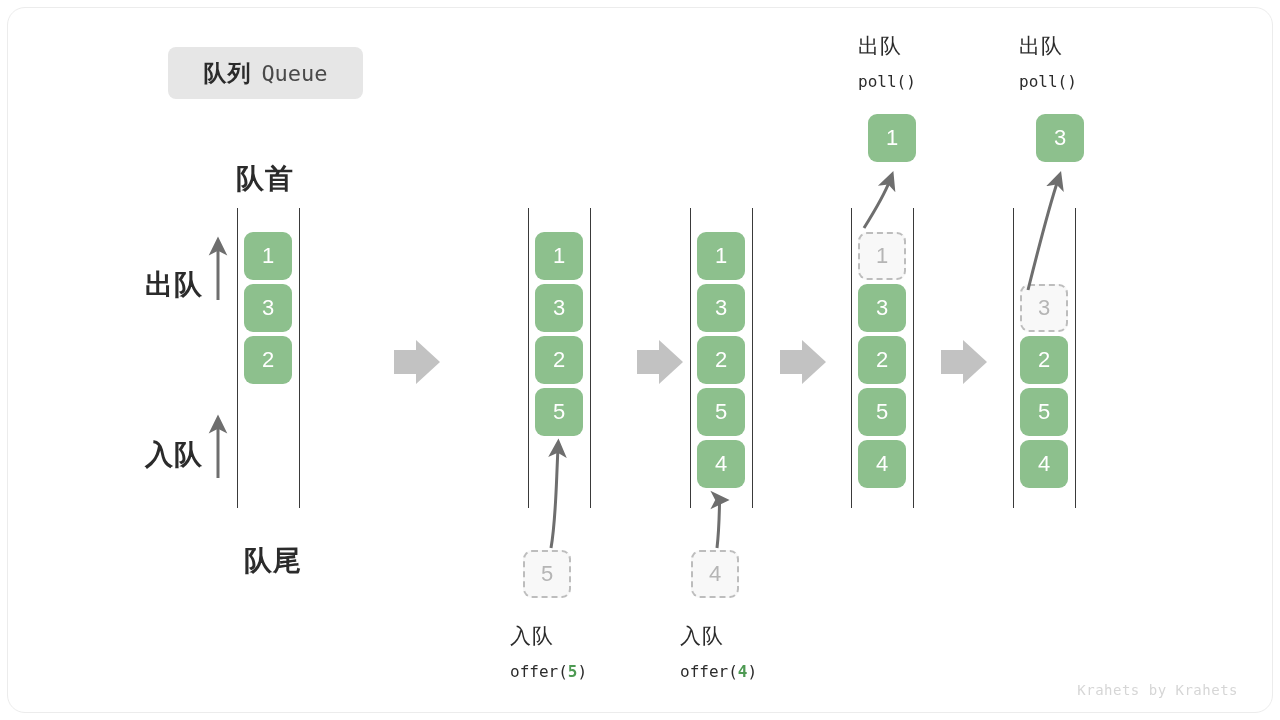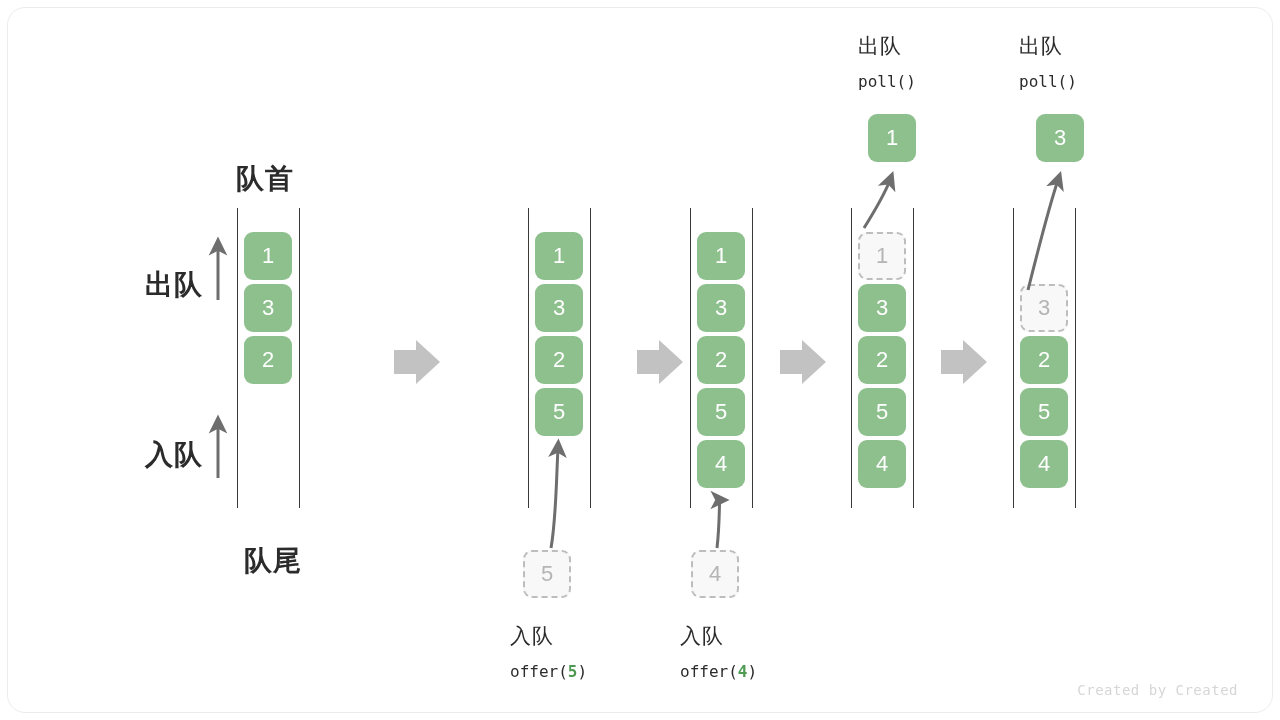--- a/index.html
+++ b/index.html
@@ -156,20 +156,24 @@
     color: #d6d6d6;
     letter-spacing: 0.5px;
   }
 </style>
 </head>
 <body>
 
 <div id="canvas">
   <div class="frame"></div>
 
+  <div class="title-badge">
+    <span class="title-cn">队列</span>
+    <span class="title-en">Queue</span>
+  </div>
 
   <div class="lbl-bold" style="left:236px; top:160px;">队首</div>
   <div class="lbl-bold" style="left:244px; top:542px;">队尾</div>
 
   <div class="lbl-bold" style="left:145px; top:266px;">出队</div>
   <div class="lbl-bold" style="left:145px; top:436px;">入队</div>
 
   <div class="col" style="left:237px; top:208px; width:63px; height:300px;">
     <div class="rail left" style="height:300px;"></div>
     <div class="rail right" style="height:300px;"></div>
@@ -273,14 +277,14 @@
 
     <g>
       <path d="M864,228 C874,212 884,196 890,180" stroke="#6e6e6e" stroke-width="3" fill="none" marker-end="url(#thinhead)"></path>
     </g>
 
     <g>
       <path d="M1028,290 C1038,250 1048,210 1058,180" stroke="#6e6e6e" stroke-width="3" fill="none" marker-end="url(#thinhead)"></path>
     </g>
   </svg>
 
-  <div class="watermark">Created by Created</div>
+  <div class="watermark">Krahets by Krahets</div>
 </div>
 
 </body></html>

